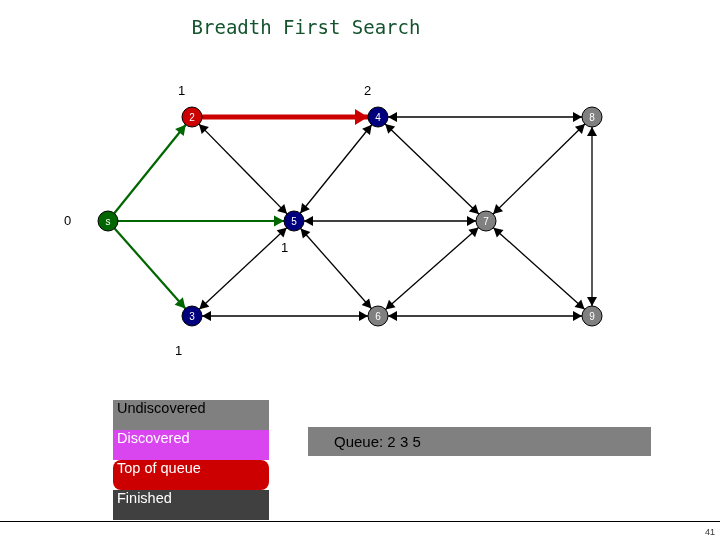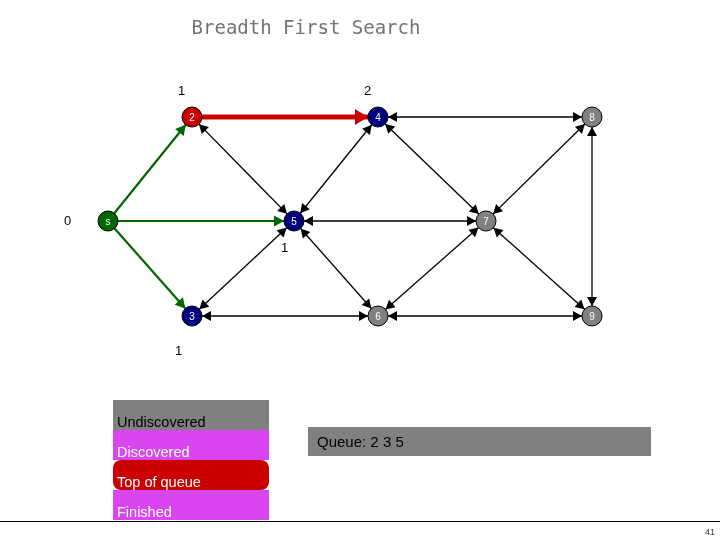--- a/index.html
+++ b/index.html
@@ -15,21 +15,21 @@
     position: relative;
   }
   #title {
     position: absolute;
     top: 16px;
     left: 0;
     width: 612px;
     text-align: center;
     font-family: "DejaVu Sans Mono", monospace;
     font-size: 19px;
-    color: #737373;
+    color: #14532d;
     letter-spacing: 0px;
   }
   #graph {
     position: absolute;
     top: 0;
     left: 0;
   }
   .dist-label {
     position: absolute;
     font-family: "Liberation Sans", sans-serif;
@@ -39,40 +39,40 @@
   
   #legend {
     position: absolute;
     left: 113px;
     top: 400px;
     width: 156px;
   }
   .legend-row {
     height: 30px;
     display: flex;
-    align-items: flex-end;
+    align-items: flex-start;
     padding-left: 4px;
     box-sizing: border-box;
     font-size: 14.5px;
     color: #000000;
   }
   .legend-row.lg-undiscovered { background: #808080; color: #000000; }
   .legend-row.lg-discovered   { background: #d946ef; color: #ffffff; }
   .legend-row.lg-top          { background: #cc0000; color: #ffffff; border-radius: 8px; }
-  .legend-row.lg-finished     { background: #d946ef; color: #ffffff; }
+  .legend-row.lg-finished     { background: #404040; color: #ffffff; }
   #queue-box {
     position: absolute;
     left: 308px;
     top: 427px;
     width: 343px;
     height: 29px;
     background: #808080;
     display: flex;
     align-items: center;
-    padding-left: 9px;
+    padding-left: 26px;
     box-sizing: border-box;
     font-size: 15px;
     color: #000000;
   }
   #page-number {
     position: absolute;
     right: 5px;
     bottom: 3px;
     font-size: 9px;
     color: #333333;

